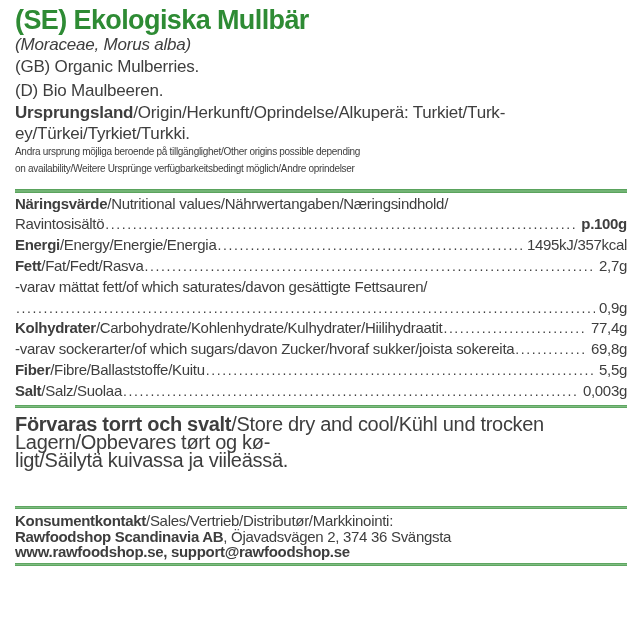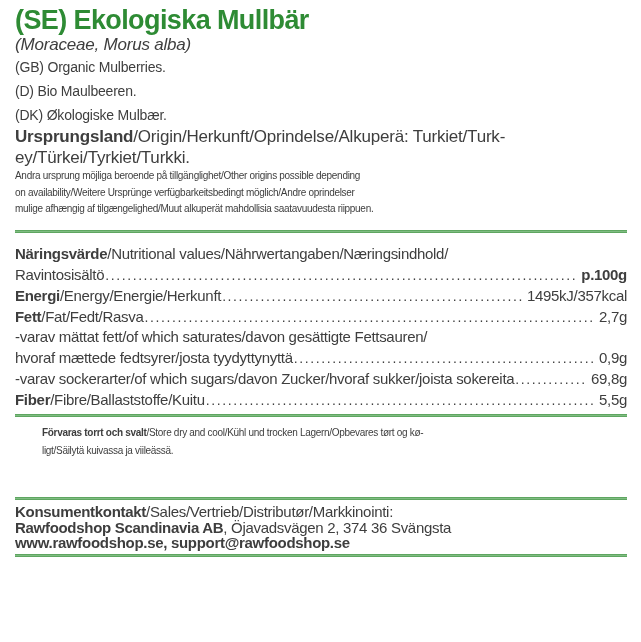--- a/index.html
+++ b/index.html
@@ -8,120 +8,127 @@
     font-family: "Liberation Sans", sans-serif;
     color: #3e3e3e;
   }
   .page { box-sizing: border-box; width: 641px; height: 642px; padding: 6px 14px 0 15px; border-radius: 17px; }
 
   .title {
     margin: 0; color: #2e8b34; font-size: 27px; font-weight: bold;
     letter-spacing: -0.6px; line-height: 28px;
   }
   .latin { font-style: italic; font-size: 17px; line-height: 21px; letter-spacing: -0.2px; }
-  .trans-line { font-size: 14px; line-height: 24px; letter-spacing: -0.2px; }
+  .trans-line { font-size: 17px; line-height: 24px; letter-spacing: -0.2px; }
 
   .origin { font-size: 17px; line-height: 20.5px; letter-spacing: -0.2px; }
   .bold { font-weight: bold; }
 
   .note { font-size: 10px; line-height: 16.6px; letter-spacing: -0.3px; }
 
   .hr-green { border: 0; height: 3.5px; background: linear-gradient(180deg,#4e9b51 0%,#7fbc81 50%,#4e9b51 100%); margin: 0; }
   .hr1 { margin-top: 12px; }
   .hr2 { margin-top: 3px; }
   .hr3 { margin-top: 37px; height: 3px; }
   .hr4 { margin-top: 3px; height: 3px; }
 
-  .nutri { margin-top: 11px; font-size: 15px; letter-spacing: -0.3px; }
+  .nutri { margin-top: 1px; font-size: 15px; letter-spacing: -0.3px; }
   .nutri .line { line-height: 20.8px; white-space: nowrap; }
   .flexline { display: flex; align-items: flex-start; }
   .dots { flex: 1 1 0; min-width: 0; overflow: hidden; white-space: nowrap; margin: 0 4px 0 1px; }
   .dots::after {
     content: "....................................................................................................................................................................";
     letter-spacing: 1.6px; font-size: 14px;
   }
   .val { white-space: nowrap; }
   .valbold { font-weight: bold; }
 
-  .storage { margin-top: 7px; font-size: 10px; line-height: 18px; letter-spacing: -0.3px; margin-left: 27px; }
+  .storage { margin-top: 7px; font-size: 20px; line-height: 18px; letter-spacing: -0.3px; }
 
   .contact { margin-top: 4px; font-size: 15px; line-height: 15.5px; letter-spacing: -0.3px; }
 </style>
 </head>
 <body>
 
 <div class="page">
 
   <h1 class="title">(SE) Ekologiska Mullbär</h1>
 
   <div class="latin">(Moraceae, Morus alba)</div>
 
   <div class="trans-line">(GB) Organic Mulberries.</div>
   <div class="trans-line">(D) Bio Maulbeeren.</div>
-  <div class="trans-line">(DK) Økologiske Mulbær.</div>
 
   <div class="origin">
     <span class="bold">Ursprungsland</span><span>/Origin/Herkunft/Oprindelse/Alkuperä: Turkiet/Turk-</span><br>
     <span>ey/Türkei/Tyrkiet/Turkki.</span>
   </div>
 
   <div class="note">
     <div>Andra ursprung möjliga beroende på tillgänglighet/Other origins possible depending</div>
     <div>on availability/Weitere Ursprünge verfügbarkeitsbedingt möglich/Andre oprindelser</div>
-    <div>mulige afhængig af tilgængelighed/Muut alkuperät mahdollisia saatavuudesta riippuen.</div>
   </div>
 
   <hr class="hr-green hr1">
 
   <div class="nutri">
 
     <div>
       <div class="line"><span class="bold">Näringsvärde</span><span>/Nutritional values/Nährwertangaben/Næringsindhold/</span></div>
       <div class="line flexline">
         <span>Ravintosisältö</span>
         <span class="dots"></span>
         <span class="val valbold">p.100g</span>
       </div>
     </div>
 
     <div class="line flexline">
-      <span><span class="bold">Energi</span><span>/Energy/Energie/Herkunft</span></span>
+      <span><span class="bold">Energi</span><span>/Energy/Energie/Energia</span></span>
       <span class="dots"></span>
       <span class="val">1495kJ/357kcal</span>
     </div>
 
     <div class="line flexline">
       <span><span class="bold">Fett</span><span>/Fat/Fedt/Rasva</span></span>
       <span class="dots"></span>
       <span class="val">2,7g</span>
     </div>
 
     <div>
       <div class="line">-varav mättat fett/of which saturates/davon gesättigte Fettsauren/</div>
       <div class="line flexline">
-        <span>hvoraf mættede fedtsyrer/josta tyydyttynyttä</span>
         <span class="dots"></span>
         <span class="val">0,9g</span>
       </div>
     </div>
 
+    <div class="line flexline">
+      <span><span class="bold">Kolhydrater</span><span>/Carbohydrate/Kohlenhydrate/Kulhydrater/Hiilihydraatit</span></span>
+      <span class="dots"></span>
+      <span class="val">77,4g</span>
+    </div>
 
     <div class="line flexline">
       <span>-varav sockerarter/of which sugars/davon Zucker/hvoraf sukker/joista sokereita</span>
       <span class="dots"></span>
       <span class="val">69,8g</span>
     </div>
 
     <div class="line flexline">
       <span><span class="bold">Fiber</span><span>/Fibre/Ballaststoffe/Kuitu</span></span>
       <span class="dots"></span>
       <span class="val">5,5g</span>
     </div>
 
 
+    <div class="line flexline">
+      <span><span class="bold">Salt</span><span>/Salz/Suolaa</span></span>
+      <span class="dots"></span>
+      <span class="val">0,003g</span>
+    </div>
 
   </div>
 
   <hr class="hr-green hr2">
 
   <div class="storage">
     <span class="bold">Förvaras torrt och svalt</span><span>/Store dry and cool/Kühl und trocken Lagern/Opbevares tørt og kø-</span><br>
     <span>ligt/Säilytä kuivassa ja viileässä.</span>
   </div>
 

